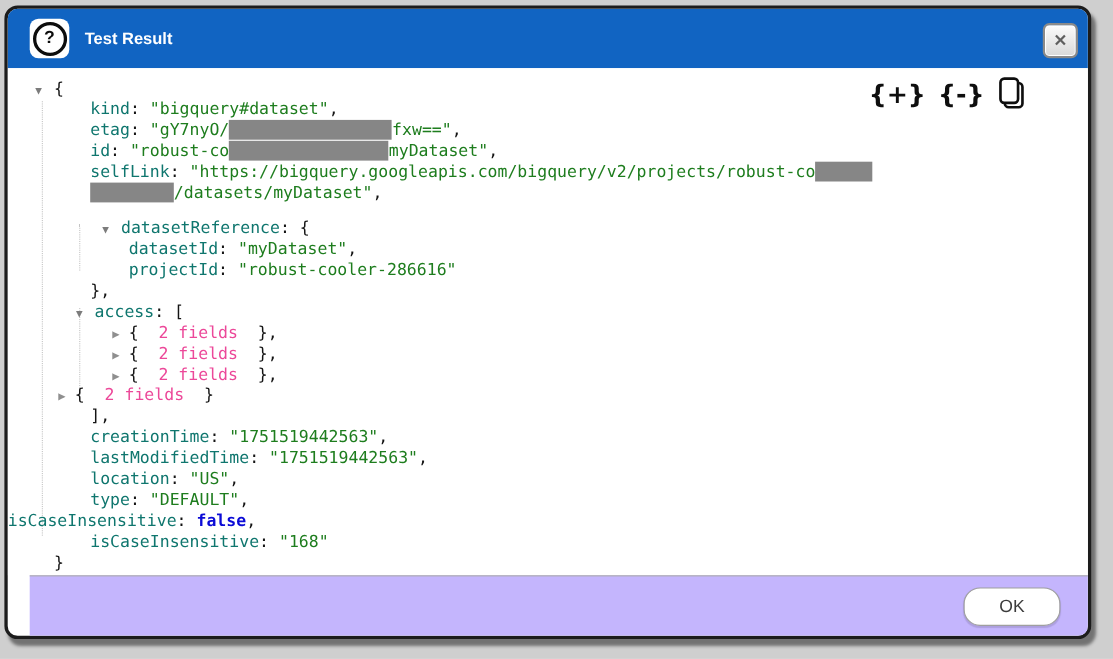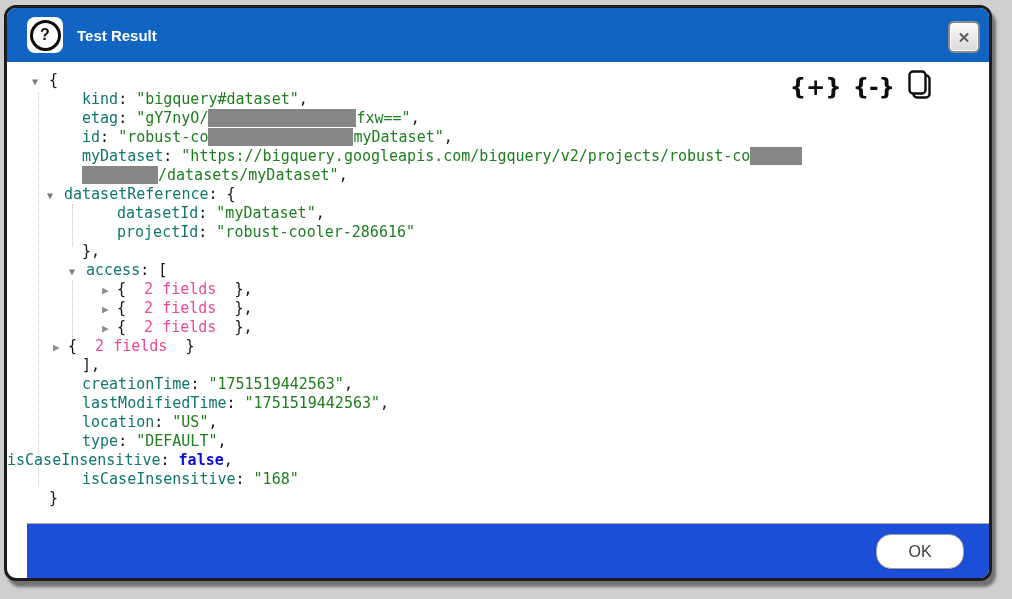--- a/index.html
+++ b/index.html
@@ -60,21 +60,21 @@
   .seg-str{color:#1e7d1e;}
   .seg-muted{color:#ec4899;}
   .seg-bool{color:#0b0bd6;font-weight:bold;}
   .seg-redact{display:inline-block;height:18px;background:#868686;vertical-align:-4px;}
   .guide{position:absolute;width:0;border-left:1px dotted #c4c4c4;}
   .guide-root{left:31px;top:30px;height:395px;}
   .guide-dsref{left:65px;top:142px;height:42px;}
   .guide-access{left:65px;top:218px;height:79px;}
   
   .footer{
-    position:relative;flex:0 0 54px;background:#1d4ed8;border-top:1px solid #acacac;margin-left:20px;
+    position:relative;flex:0 0 54px;background:#c4b5fd;border-top:1px solid #acacac;margin-left:20px;
   }
   .ok-btn{
     position:absolute;right:25px;top:10px;min-width:58px;height:33px;
     background:#ffffff;border:1px solid #9f9f9f;border-radius:15px;
     color:#3c3c3c;font-size:16px;font-family:"Liberation Sans", sans-serif;
     display:flex;align-items:center;justify-content:center;
     padding:0 14px;cursor:pointer;box-shadow:0 1px 1px rgba(0,0,0,0.12);
   }
 </style>
 </head>
@@ -106,23 +106,23 @@
 
     <div class="guide guide-root"></div>
     <div class="guide guide-dsref"></div>
     <div class="guide guide-access"></div>
 
     <div class="tree">
         <div class="line" style="padding-left: 25px;"><span class="arrow down">▼</span><span class="seg-punct">{</span></div>
         <div class="line" style="padding-left: 75px;"><span class="seg-key">kind</span><span class="seg-punct">: </span><span class="seg-str">"bigquery#dataset"</span><span class="seg-punct">,</span></div>
         <div class="line" style="padding-left: 75px;"><span class="seg-key">etag</span><span class="seg-punct">: </span><span class="seg-str">"gY7nyO/</span><span class="seg-redact" style="width: 148px;"></span><span class="seg-str">fxw=="</span><span class="seg-punct">,</span></div>
         <div class="line" style="padding-left: 75px;"><span class="seg-key">id</span><span class="seg-punct">: </span><span class="seg-str">"robust-co</span><span class="seg-redact" style="width: 145px;"></span><span class="seg-str">myDataset"</span><span class="seg-punct">,</span></div>
-        <div class="line" style="padding-left: 75px;"><span class="seg-key">myDataset</span><span class="seg-punct">: </span><span class="seg-str">"https://bigquery.googleapis.com/bigquery/v2/projects/robust-co</span><span class="seg-redact" style="width: 52px;"></span></div>
+        <div class="line" style="padding-left: 75px;"><span class="seg-key">selfLink</span><span class="seg-punct">: </span><span class="seg-str">"https://bigquery.googleapis.com/bigquery/v2/projects/robust-co</span><span class="seg-redact" style="width: 52px;"></span></div>
         <div class="line" style="padding-left: 75px;"><span class="seg-redact" style="width: 76px;"></span><span class="seg-str">/datasets/myDataset"</span><span class="seg-punct">,</span></div>
-        <div class="line" style="padding-left: 40px;"><span class="arrow down">▼</span><span class="seg-key">datasetReference</span><span class="seg-punct">: {</span></div>
+        <div class="line" style="padding-left: 86px; margin-top: 13px;"><span class="arrow down">▼</span><span class="seg-key">datasetReference</span><span class="seg-punct">: {</span></div>
         <div class="line" style="padding-left: 110px;"><span class="seg-key">datasetId</span><span class="seg-punct">: </span><span class="seg-str">"myDataset"</span><span class="seg-punct">,</span></div>
         <div class="line" style="padding-left: 110px;"><span class="seg-key">projectId</span><span class="seg-punct">: </span><span class="seg-str">"robust-cooler-286616"</span></div>
         <div class="line" style="padding-left: 75px;"><span class="seg-punct">},</span></div>
         <div class="line" style="padding-left: 62px;"><span class="arrow down">▼</span><span class="seg-key">access</span><span class="seg-punct">: [</span></div>
         <div class="line" style="padding-left: 95px;"><span class="arrow right">▶</span><span class="seg-punct">{</span><span class="seg-muted">  2 fields  </span><span class="seg-punct">},</span></div>
         <div class="line" style="padding-left: 95px;"><span class="arrow right">▶</span><span class="seg-punct">{</span><span class="seg-muted">  2 fields  </span><span class="seg-punct">},</span></div>
         <div class="line" style="padding-left: 95px;"><span class="arrow right">▶</span><span class="seg-punct">{</span><span class="seg-muted">  2 fields  </span><span class="seg-punct">},</span></div>
         <div class="line" style="padding-left: 46px;"><span class="arrow right">▶</span><span class="seg-punct">{</span><span class="seg-muted">  2 fields  </span><span class="seg-punct">}</span></div>
         <div class="line" style="padding-left: 75px;"><span class="seg-punct">],</span></div>
         <div class="line" style="padding-left: 75px;"><span class="seg-key">creationTime</span><span class="seg-punct">: </span><span class="seg-str">"1751519442563"</span><span class="seg-punct">,</span></div>

